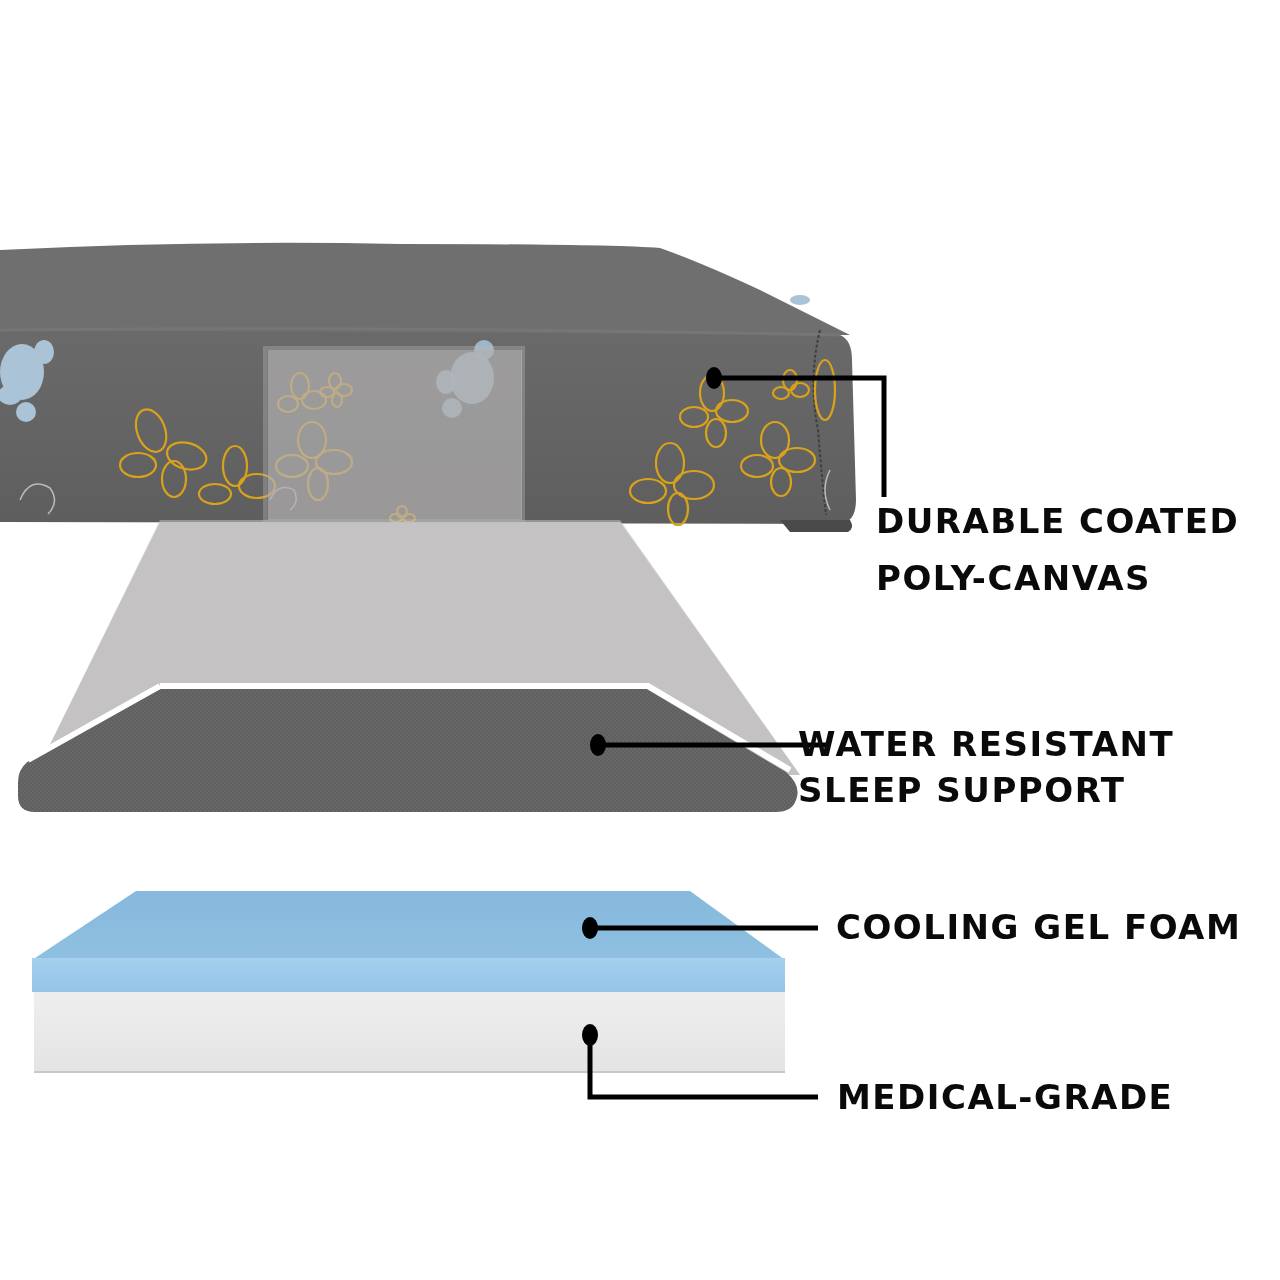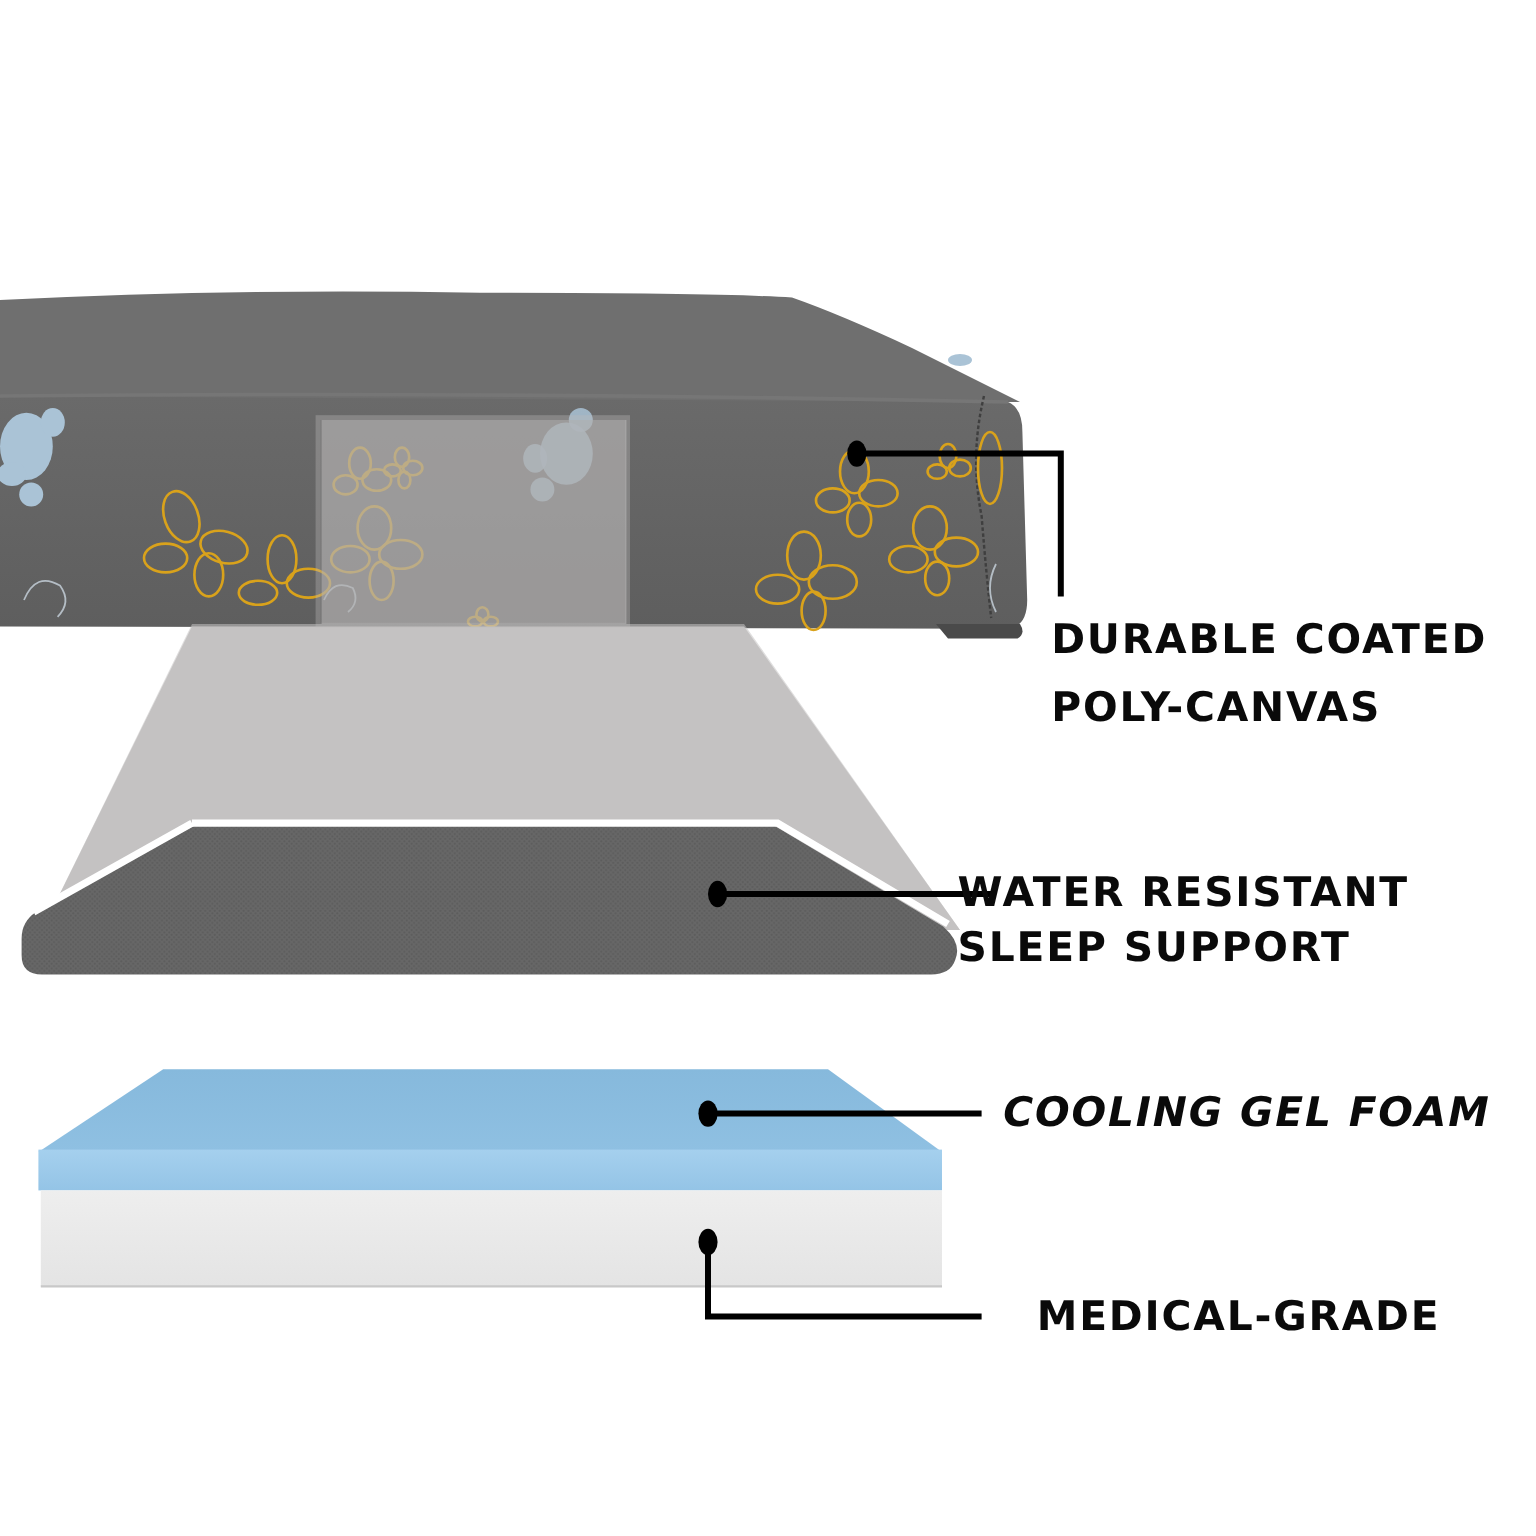--- a/index.html
+++ b/index.html
@@ -1,25 +1,25 @@
 <!DOCTYPE html>
 <html><head>
 <meta charset="utf-8">
 <style>
   html, body { margin:0; padding:0; background:#ffffff; }
   body { width:1280px; height:1280px; position:relative; overflow:hidden; font-family:"DejaVu Sans", sans-serif; }
   svg#art { position:absolute; left:0; top:0; }
   .label { position:absolute; color:#0a0a0a; font-family:"DejaVu Sans", sans-serif; font-weight:bold; font-size:34px; letter-spacing:1.5px; line-height:1; white-space:nowrap; }
   .label .line { display:block; }
-  #lbl-gusset { left:876px; top:516px; }
+  #lbl-gusset { left:876px; top:504px; }
   #lbl-gusset .line { height:57px; }
   #lbl-surface { left:798px; top:727px; }
   #lbl-surface .line { height:46px; }
-  #lbl-gel { left:836px; top:910px;font-style:italic; }
-  #lbl-support { left:864px; top:1080px; }
+  #lbl-gel { left:836px; top:910px; }
+  #lbl-support { left:837px; top:1080px; }
   #lbl-support .line { height:58px; }
 </style>
 </head>
 <body>
 
 <svg id="art" width="1280" height="1280" viewBox="0 0 1280 1280">
   <defs>
     <pattern id="weave" width="4" height="4" patternUnits="userSpaceOnUse">
       <rect width="4" height="4" fill="#676767"></rect>
       <circle cx="1" cy="1" r="0.9" fill="#5c5c5c"></circle>

